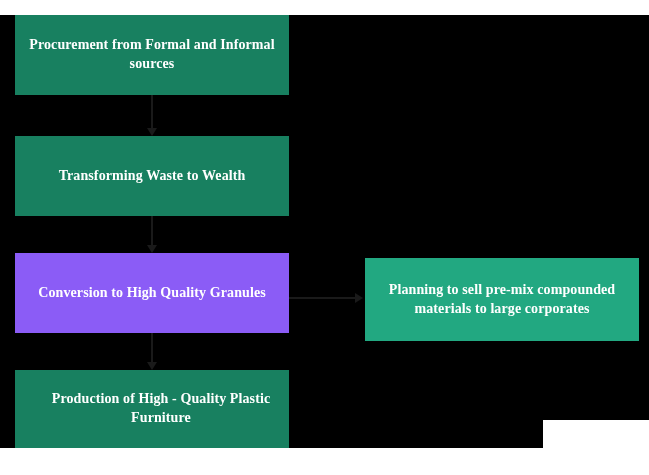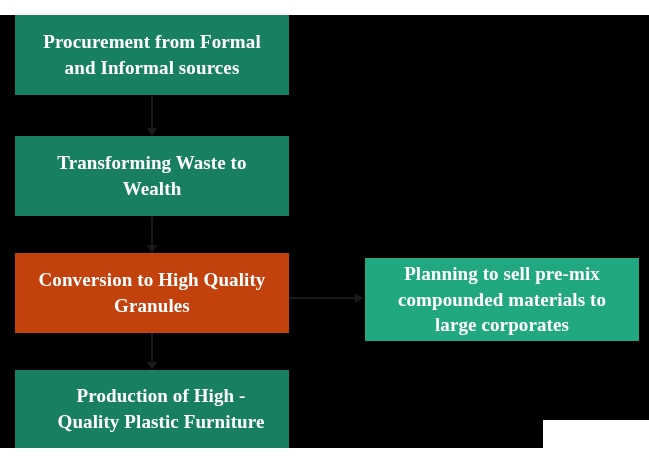--- a/index.html
+++ b/index.html
@@ -23,21 +23,21 @@
   }
   .node {
     position: absolute;
     box-sizing: border-box;
     display: flex;
     align-items: center;
     justify-content: center;
     text-align: center;
     color: #ffffff;
     font-weight: bold;
-    font-size: 19px;
+    font-size: 14px;
     line-height: 1.35;
     padding: 4px 14px;
     letter-spacing: 0.1px;
   }
   .node-label {
     display: block;
     width: 100%;
   }
   
   #node-procurement   { left: 15px;  top: 15px;  width: 274px; height: 80px; }
@@ -102,21 +102,21 @@
   </div>
 
   <div class="node" id="node-procurement" style="background:#188060;">
     <span class="node-label">Procurement from Formal and Informal sources</span>
   </div>
 
   <div class="node" id="node-transforming" style="background:#188060;">
     <span class="node-label">Transforming Waste to Wealth</span>
   </div>
 
-  <div class="node" id="node-conversion" style="background:#c2410c;">
+  <div class="node" id="node-conversion" style="background:#8b5cf6;">
     <span class="node-label">Conversion to High Quality Granules</span>
   </div>
 
   <div class="node" id="node-production" style="background:#188060;">
     <span class="node-label">Production of High - Quality Plastic Furniture</span>
   </div>
 
   <div class="node" id="node-planning" style="background:#22a881;">
     <span class="node-label">Planning to sell pre-mix compounded materials to large corporates</span>
   </div>

